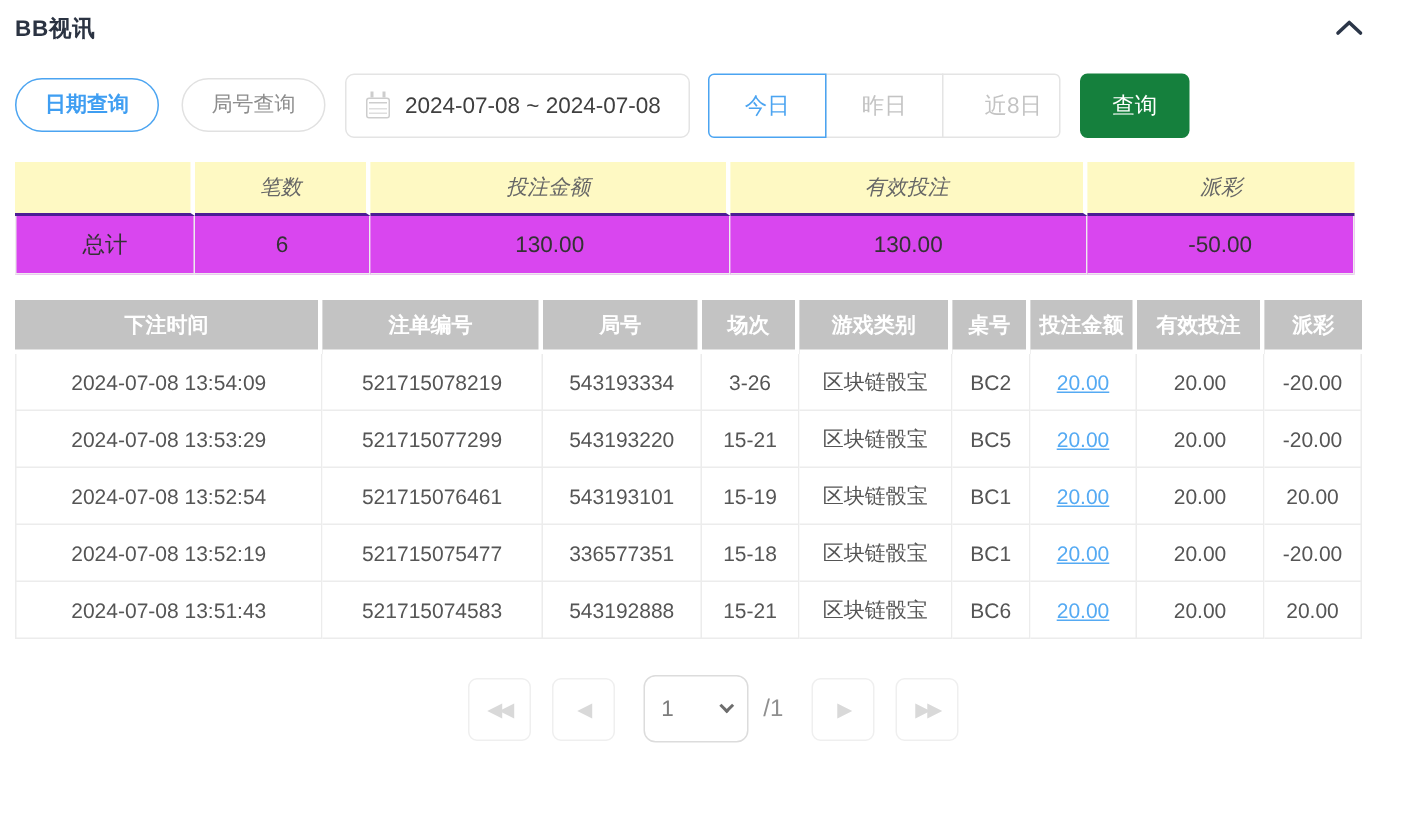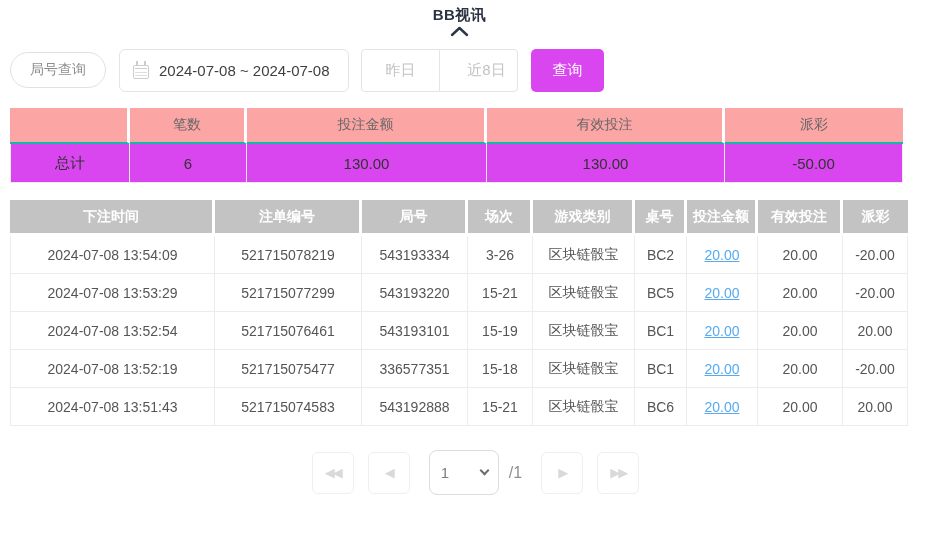--- a/index.html
+++ b/index.html
@@ -5,21 +5,21 @@
   * { margin:0; padding:0; box-sizing:border-box; }
   html,body { background:#fff; }
   body {
     width:951px; height:553px; overflow:hidden;
     font-family:"Liberation Sans","DejaVu Sans",sans-serif;
     color:#555; font-size:14px; position:relative;
   }
   .page { padding:6px 10px 0 10px; }
 
   
-  .titlebar { display:flex; justify-content:space-between; align-items:center; height:26px; padding-right:32px;flex-direction:column; }
+  .titlebar { display:flex; justify-content:space-between; align-items:center; height:26px; padding-right:32px; }
   .title { font-size:15px; font-weight:bold; color:#2b3342; letter-spacing:0.5px; }
   .collapse-btn { background:none; border:none; cursor:pointer; display:flex; align-items:center; }
 
   
   .filters { margin-top:16px; display:flex; align-items:center; height:44px; }
   .pill {
     height:36px; padding:0 19px; border-radius:18px; background:#fff;
     border:1px solid #e1e1e1; color:#8d8d8d; font-size:14px; cursor:pointer;
     font-family:inherit;
   }
@@ -39,30 +39,30 @@
   .seg-group { margin-left:12px; display:flex; }
   .seg {
     width:79px; height:43px; background:#fff; border:1px solid #e4e4e4; color:#c3c3c3;
     font-size:15px; cursor:pointer; margin-left:-1px; position:relative; font-family:inherit;
   }
   .seg:first-child { margin-left:0; border-radius:4px 0 0 4px; }
   .seg:last-child { border-radius:0 4px 4px 0;padding-left:16px; }
   .seg.active { border:1px solid #4ba4f1; color:#4ba4f1; z-index:2; }
 
   .query-btn {
-    margin-left:13px; width:73px; height:43px; background:#d946ef; color:#fff;
+    margin-left:13px; width:73px; height:43px; background:#15803d; color:#fff;
     border:none; border-radius:5px; font-size:15px; cursor:pointer; font-family:inherit;
   }
 
   
   table { border-collapse:separate; border-spacing:0; table-layout:fixed; }
   .summary-table { margin-top:16px; width:893px; }
   .summary-table th {
-    background:#fca5a5; height:36px; font-weight:normal; color:#666; font-size:14px;
-    border-right:3px solid #fff; border-bottom:2px solid #14b8a6;
+    background:#fef9c3; height:36px; font-weight:normal; color:#666; font-size:14px;
+    border-right:3px solid #fff; border-bottom:2px solid #4c1d95;font-style:italic;
   }
   .summary-table th:last-child { border-right:none; }
   .summary-table td {
     height:39px; text-align:center; color:#333; font-size:15px; background:#d946ef;
     border-right:1px solid #ececec; border-bottom:1px solid #ececec;
   }
   .summary-table td:first-child { border-left:1px solid #ececec; }
 
   
   .records-table { margin-top:17px; width:898px; }
@@ -108,28 +108,30 @@
     <button class="collapse-btn">
       <span>
         <svg width="19" height="11" viewBox="0 0 19 11">
             <polyline points="2,9 9.5,2 17,9" fill="none" stroke="#2b3648" stroke-width="2.4" stroke-linecap="round" stroke-linejoin="round"></polyline>
           </svg>
       </span>
     </button>
   </div>
 
   <div class="filters">
+    <button class="pill active">日期查询</button>
     <button class="pill">局号查询</button>
 
     <div class="date-input">
       <span class="cal-icon"></span>
       <span class="date-text">2024-07-08 ~ 2024-07-08</span>
     </div>
 
     <div class="seg-group">
+        <button class="seg active">今日</button>
         <button class="seg">昨日</button>
         <button class="seg">近8日</button>
       </div>
 
     <button class="query-btn">查询</button>
   </div>
 
   <table class="summary-table">
     <colgroup>
         <col style="width:120px">

